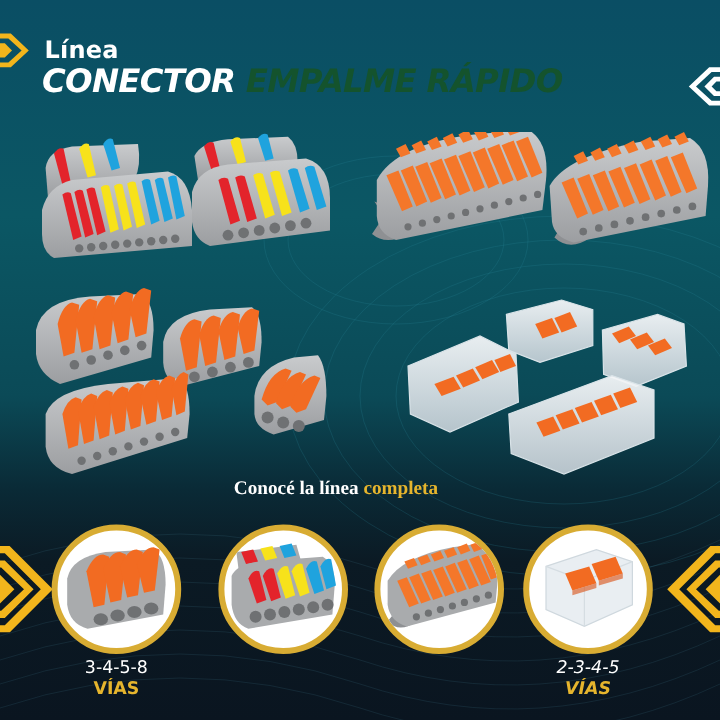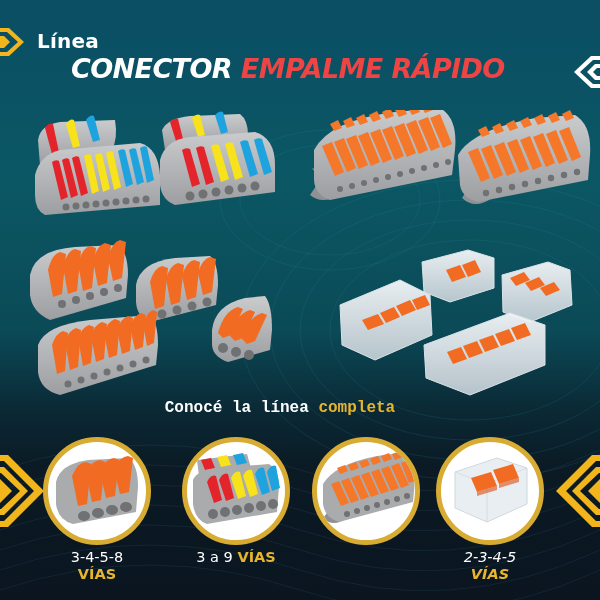--- a/index.html
+++ b/index.html
@@ -15,27 +15,27 @@
   .title-small {
     position: absolute; left: 37px; top: 29px;
     font-family: "DejaVu Sans", sans-serif; font-weight: bold; font-size: 20px; color: #fff;
     letter-spacing: 0.2px;
   }
   .title-big {
     position: absolute; left: 35px; top: 53px; white-space: nowrap;
     font-family: "DejaVu Sans", sans-serif; font-weight: bold; font-style: italic;
     font-size: 27px; letter-spacing: -0.6px;
   }
-  .title-big .w { color: #ffffff; margin-left: 36px; }
-  .title-big .y { color: #ef4444; }
+  .title-big .w { color: #ffffff; }
+  .title-big .y { color: #14532d; }
   .chev { position: absolute; }
   .products { position: absolute; left: 0; top: 110px; width: 600px; height: 290px; }
   .tagline {
     position: absolute; left: 0; width: 560px; top: 399px; text-align: center;
-    font-family: Liberation Mono, monospace; font-weight: bold; font-size: 16px; color: #fff;
+    font-family: Liberation Serif, serif; font-weight: bold; font-size: 16px; color: #fff;
   }
   .tagline .hl { color: #e6b52d; }
   .cards { position: absolute; left: 0; top: 0; width: 600px; height: 600px; }
   .circle {
     position: absolute; width: 108px; height: 108px; border-radius: 50%;
     background: #ffffff; border: 5px solid #d8ac33;
     overflow: hidden;
   }
   .circle svg { position: absolute; left: 0; top: 0; }
   .cap {
@@ -381,21 +381,20 @@
           <circle cx="26" cy="72" r="5"></circle>
           <circle cx="38" cy="70" r="5"></circle>
           <circle cx="50" cy="68" r="5"></circle>
           <circle cx="62" cy="66" r="5"></circle>
           <circle cx="74" cy="64" r="5"></circle>
           <circle cx="86" cy="62" r="5"></circle>
         </g>
     </svg>
   </div>
   <div class="cap" style="left:166px;top:549px;">
-    <span class="cap-line"><span>3 a 9 </span><span class="b">VÍAS</span></span>
   </div>
 
   <div class="circle" style="left:312px;top:437px;">
     <svg width="98" height="98" viewBox="0 0 98 98">
       <path d="M4 60 L 14 66 L 6 76 Q 16 86 30 76 Z" fill="#8e9093"></path>
       <path d="M6 42 Q 18 22 60 14 L 90 10 Q 98 18 98 38 L 96 60 L 22 80 Q 8 76 6 62 Z" fill="#a9abad"></path>
       <g fill="#f4772a">
         <path d="M14 42 l 8 -3 l 10 22 l -8 3 z"></path>
           <path d="M24 39 l 8 -3 l 10 22 l -8 3 z"></path>
         <path d="M34 36 l 8 -3 l 10 22 l -8 3 z"></path>

